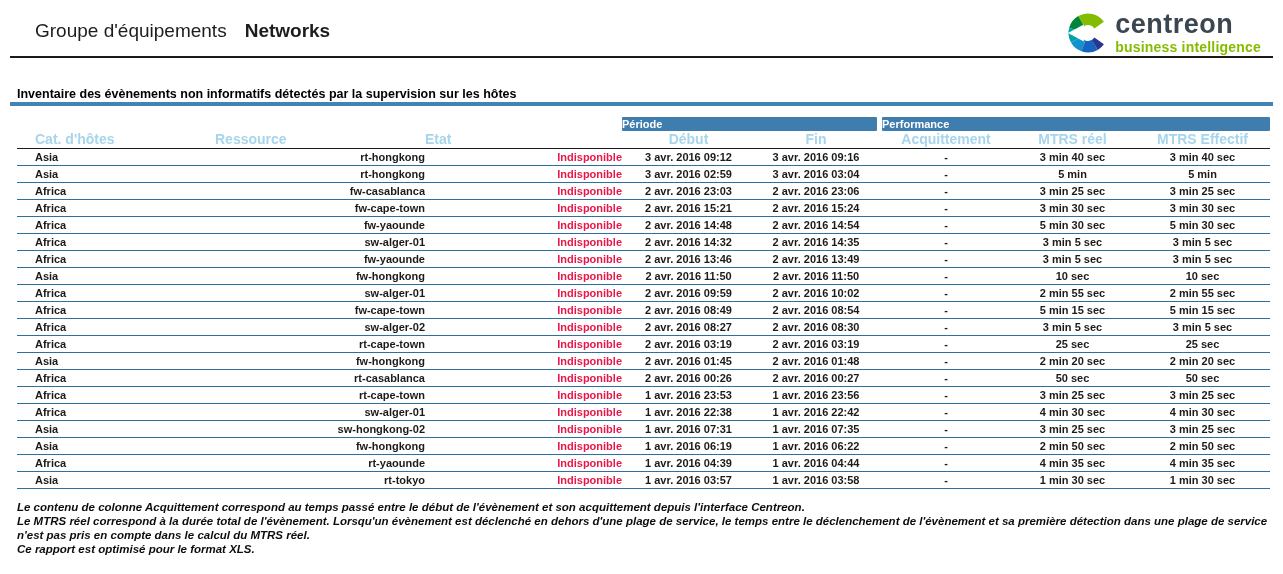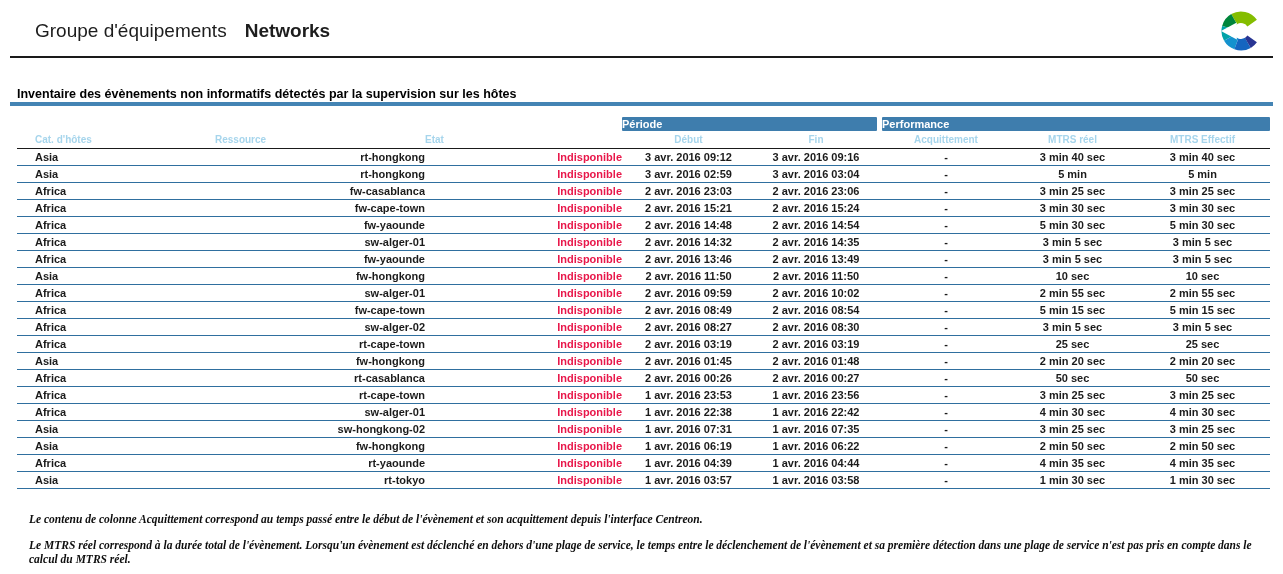--- a/index.html
+++ b/index.html
@@ -26,37 +26,37 @@
   
   table.events { position:absolute; left:17px; top:117px; width:1253px; border-collapse:collapse; table-layout:fixed; }
   table.events td, table.events th { font-size:11px; overflow:hidden; white-space:nowrap; }
 
   tr.group-row { height:14px; }
   tr.group-row .band { background:#3e7dad; color:#fff; font-weight:700; text-align:left;
     font-size:11px; border-radius:1px; }
   tr.group-row .blank { background:transparent; }
 
   tr.subhead-row { height:17px; }
-  tr.subhead-row th { color:#a6d5ec; font-weight:700; font-size:10px; border-bottom:1.5px solid #1a1a1a; }
+  tr.subhead-row th { color:#a6d5ec; font-weight:700; font-size:14px; border-bottom:1.5px solid #1a1a1a; }
   tr.subhead-row th.l { text-align:left; }
   tr.subhead-row th.c { text-align:center; }
   tr.subhead-row th.pad { padding-left:18px; }
 
   tbody.rows tr { height:17px; }
   tbody.rows td { border-bottom:1px solid #2f6f9f; font-weight:700; color:#1b1b1b; }
   tbody.rows td.c0 { padding-left:18px; }
   tbody.rows td.c1, tbody.rows td.c2 { text-align:right;margin-left:20px; }
   tbody.rows td.c2 { color:#e8174a; }
   tbody.rows td.c3, tbody.rows td.c4, tbody.rows td.c5,
   tbody.rows td.c6, tbody.rows td.c7 { text-align:center; }
 
   
   .footnotes { position:absolute; left:17px; top:500px; width:1254px; font-size:11.5px;
     font-weight:700; font-style:italic; color:#0d0d0d; line-height:14px; }
-  .footnotes p { margin:12px;font-family:Liberation Serif, serif; }
+  .footnotes p { margin:0; }
 </style>
 </head>
 <body>
 
 <div class="page">
 
   <div class="report-title">
     <span class="prefix">Groupe d'équipements</span><span class="group">Networks</span>
   </div>
 
@@ -65,20 +65,24 @@
       <g fill="none" stroke-width="11">
         <path d="M 29.6 11.5 A 13 13 0 0 0 12.5 7.7" stroke="#84bd00"></path>
         <path d="M 12.5 7.7 A 13 13 0 0 0 6.4 15.6" stroke="#00853b"></path>
         <path d="M 6.4 15.6 A 13 13 0 0 0 7.7 25.5" stroke="#00a3a8"></path>
         <path d="M 7.7 25.5 A 13 13 0 0 0 14.6 31.2" stroke="#1492ce"></path>
         <path d="M 14.6 31.2 A 13 13 0 0 0 25.5 30.3" stroke="#1565c0"></path>
         <path d="M 25.5 30.3 A 13 13 0 0 0 29.6 26.5" stroke="#283593"></path>
       </g>
       <polygon points="0,19 15,11 15,27" fill="#ffffff"></polygon>
     </svg>
+    <div class="logo-text">
+      <span class="logo-brand">centreon</span>
+      <span class="logo-tagline">business intelligence</span>
+    </div>
   </div>
 
   <div class="top-rule"></div>
 
   <div class="section-title">Inventaire des évènements non informatifs détectés par la supervision sur les hôtes</div>
   <div class="section-rule"></div>
 
   <table class="events">
     <colgroup>
       <col style="width:198px">

